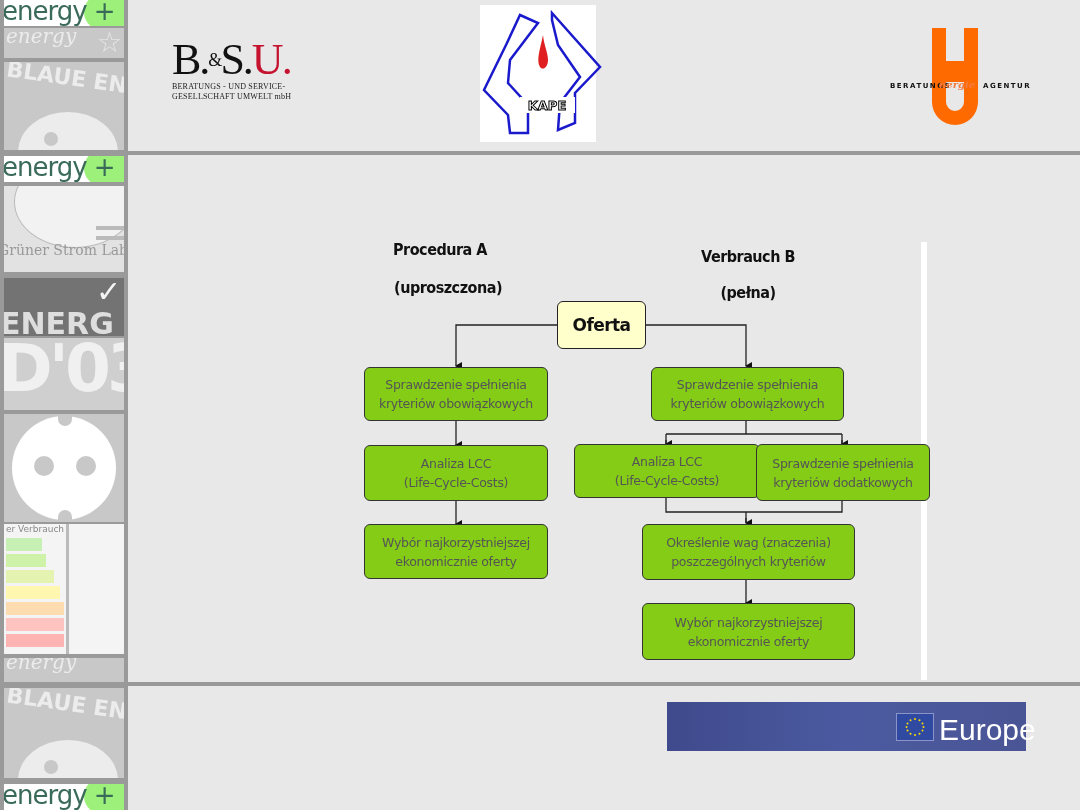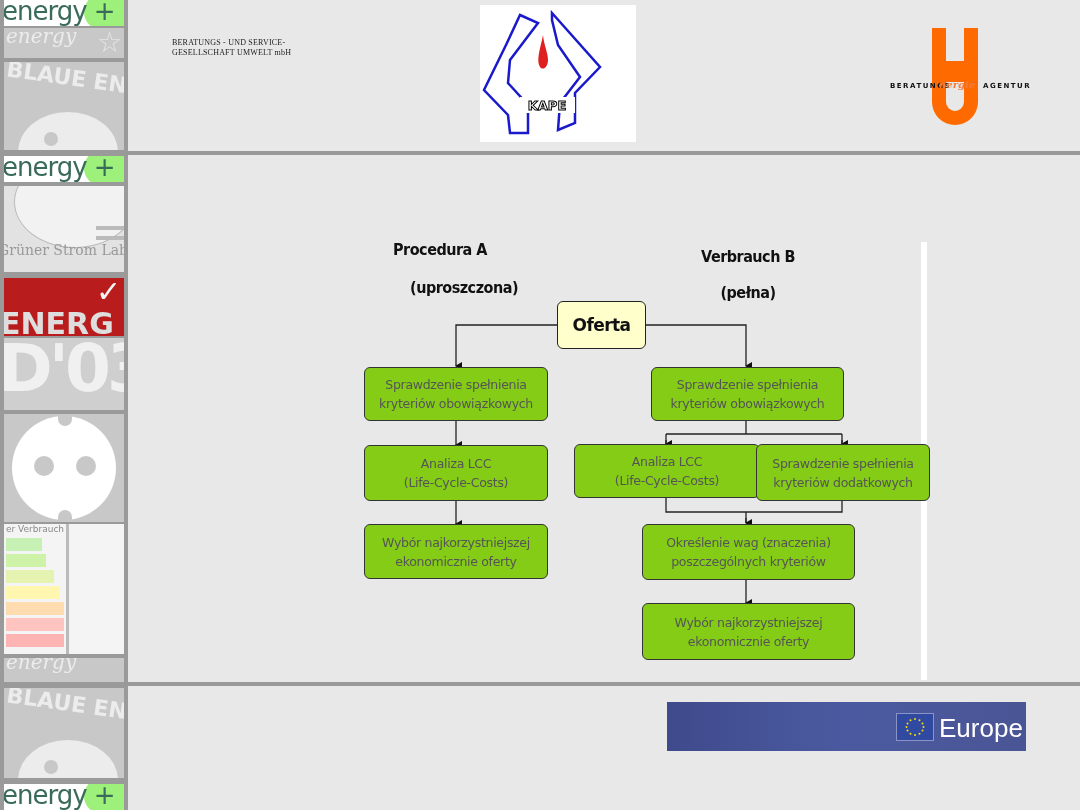--- a/index.html
+++ b/index.html
@@ -15,37 +15,37 @@
   .energy-plus .plus-bg { position:absolute; right:0; top:-6px; width:40px; height:36px; background:#9df07a; border-radius:18px 0 0 18px; }
   .script { position:absolute; color:#ececec; font-style:italic; font-family:"DejaVu Serif", serif; font-size:20px; }
   
   .hsep { position:absolute; left:124px; width:956px; height:4px; background:#999999; }
   
   .bsu { position:absolute; left:172px; top:38px; width:130px; }
   .bsu .mark { font-family:"Liberation Serif", serif; font-size:44px; line-height:44px; letter-spacing:-2px; color:#111; }
   .bsu .mark .red { color:#c4122f; }
   .bsu .mark sup { font-size:18px; vertical-align:top; }
   .bsu .sub { font-family:"Liberation Serif", serif; font-size:8px; color:#222; line-height:10px; letter-spacing:0.2px; }
-  .kape { position:absolute; left:480px; top:5px; width:156px; height:137px; background:#ffffff; }
+  .kape { position:absolute; left:480px; top:5px; width:116px; height:137px; background:#ffffff; }
   .bea { position:absolute; left:890px; top:28px; width:132px; height:100px; }
   .bea .u { position:absolute; left:42px; top:0; width:46px; height:98px; }
   .bea .line { position:absolute; top:54px; font-size:7px; font-weight:bold; letter-spacing:1.5px; color:#111; }
   .bea .ital { position:absolute; left:49px; top:51px; font-size:10px; font-style:italic; color:#f47c3c; font-family:"DejaVu Serif", serif;font-weight:bold; }
   
   .diag-title { position:absolute; font-weight:bold; font-size:16px; color:#111; font-family:"DejaVu Sans Condensed","DejaVu Sans", sans-serif; letter-spacing:-0.5px; text-align:center; }
   .box { position:absolute; border:1.5px solid #333; border-radius:6px; background:#84cc16; box-sizing:border-box;
          display:flex; align-items:center; justify-content:center; text-align:center; color:#555; font-size:12.5px; line-height:19px; letter-spacing:-0.3px; }
   .box.offer { background:#ffffcc; color:#111; font-weight:bold; font-size:17px; letter-spacing:-0.6px; border-color:#222; }
   svg.conn { position:absolute; left:0; top:0; width:1080px; height:810px; pointer-events:none; }
   .vline-white { position:absolute; left:921px; top:242px; width:6px; height:438px; background:#ffffff; }
   
   .iee { position:absolute; left:667px; top:702px; width:359px; height:49px; background:linear-gradient(90deg,#3f4a8c,#4b5aa0 50%,#4a5595); }
   .iee .t1 { position:absolute; left:12px; top:11px; font-size:22px; font-weight:bold; color:#fff; font-family:"Liberation Sans", sans-serif; letter-spacing:-0.2px; }
   .iee .flag { position:absolute; left:229px; top:11px; width:36px; height:26px; background:#2f4aa0; border:1px solid #8a94c8; }
-  .iee .t2 { position:absolute; left:272px; top:11px; font-size:26px; color:#fff; font-family:"Liberation Sans", sans-serif; }
+  .iee .t2 { position:absolute; left:272px; top:11px; font-size:30px; color:#fff; font-family:"Liberation Sans", sans-serif; }
 </style>
 </head>
 <body>
 
 <div class="strip">
 
   <div class="energy-plus" style="top:0;">
     <div class="plus-bg"></div>
     <span class="txt">energy +</span>
   </div>
@@ -62,21 +62,21 @@
   <div class="energy-plus" style="top:156px;">
     <div class="plus-bg"></div>
     <span class="txt">energy +</span>
   </div>
   <div class="tile light" style="top:186px;height:86px;">
     <div style="position:absolute;left:10px;top:-30px;width:120px;height:90px;border-radius:50%;border:1px solid #bbb;background:#f2f2f2;"></div>
     <div style="position:absolute;left:92px;top:40px;width:28px;height:4px;background:#bbb;"></div>
     <div style="position:absolute;left:92px;top:50px;width:28px;height:4px;background:#bbb;"></div>
     <span style="position:absolute;left:-6px;top:56px;font-family:'DejaVu Serif',serif;font-size:14px;color:#999;white-space:nowrap;">Grüner Strom Label e.V.</span>
   </div>
-  <div class="tile" style="top:278px;height:58px;background:#b91c1c;">
+  <div class="tile" style="top:278px;height:58px;background:#737373;">
     <span class="big" style="left:-4px;top:28px;font-size:30px;color:#dedede;">ENERG</span>
     <span class="big" style="left:92px;top:-4px;font-size:30px;color:#f4f4f4;">✓</span>
   </div>
   <div class="tile" style="top:338px;height:72px;background:#cfcfcf;">
     <span class="big" style="left:-6px;top:-8px;font-size:66px;color:#f0f0f0;letter-spacing:-4px;">D'03</span>
   </div>
   <div class="tile" style="top:414px;height:108px;">
     <div style="position:absolute;left:8px;top:2px;width:104px;height:104px;border-radius:50%;background:#ffffff;"></div>
     <div style="position:absolute;left:30px;top:42px;width:20px;height:20px;border-radius:50%;background:#c8c8c8;"></div>
     <div style="position:absolute;left:72px;top:42px;width:20px;height:20px;border-radius:50%;background:#c8c8c8;"></div>
@@ -105,20 +105,21 @@
   <div class="energy-plus" style="top:784px;">
     <div class="plus-bg"></div>
     <span class="txt">energy +</span>
   </div>
 </div>
 
 <div class="hsep" style="top:151px;"></div>
 <div class="hsep" style="top:682px;"></div>
 
 <div class="bsu">
+  <div class="mark"><span>B.</span><sup>&amp;</sup><span>S.</span><span class="red">U.</span></div>
   <div class="sub">BERATUNGS - UND SERVICE-</div>
   <div class="sub">GESELLSCHAFT UMWELT mbH</div>
 </div>
 
 <div class="kape">
   <svg width="132" height="137" viewBox="0 0 132 137">
     <g fill="none" stroke="#1a1acc" stroke-width="2.5">
       <path d="M40 10 L58 18 L30 55 L28 78 L48 100 L48 128 L30 128 L28 110 L4 85 L26 40 Z"></path>
       <path d="M72 8 L120 62 L95 88 L95 118 L78 125 L80 98 L100 72 L78 40 L72 15 Z"></path>
     </g>
@@ -133,21 +134,21 @@
     <path d="M0 0 H14 V33 H32 V0 H46 V74 A23 23 0 0 1 0 74 Z M14 54 V74 A9 9 0 0 0 32 74 V54 Z" fill="#ff6a00"></path>
   </svg>
   <span class="line" style="left:0;">BERATUNGS</span>
   <span class="ital">nergie</span>
   <span class="line" style="left:93px;">AGENTUR</span>
 </div>
 
 <div class="vline-white"></div>
 
 <div class="diag-title" style="left:360px;top:240px;width:160px;">Procedura A</div>
-<div class="diag-title" style="left:384px;top:278px;width:160px;">(uproszczona)</div>
+<div class="diag-title" style="left:368px;top:278px;width:160px;">(uproszczona)</div>
 <div class="diag-title" style="left:668px;top:247px;width:160px;">Verbrauch B</div>
 <div class="diag-title" style="left:668px;top:283px;width:160px;">(pełna)</div>
 
 <svg class="conn">
   <defs>
     <marker id="arr" markerWidth="8" markerHeight="8" refX="4" refY="6" orient="auto" markerUnits="userSpaceOnUse">
       <path d="M0 0 L8 0 L4 7 Z" fill="#111"></path>
     </marker>
   </defs>
   <g stroke="#222" stroke-width="1.3" fill="none">

